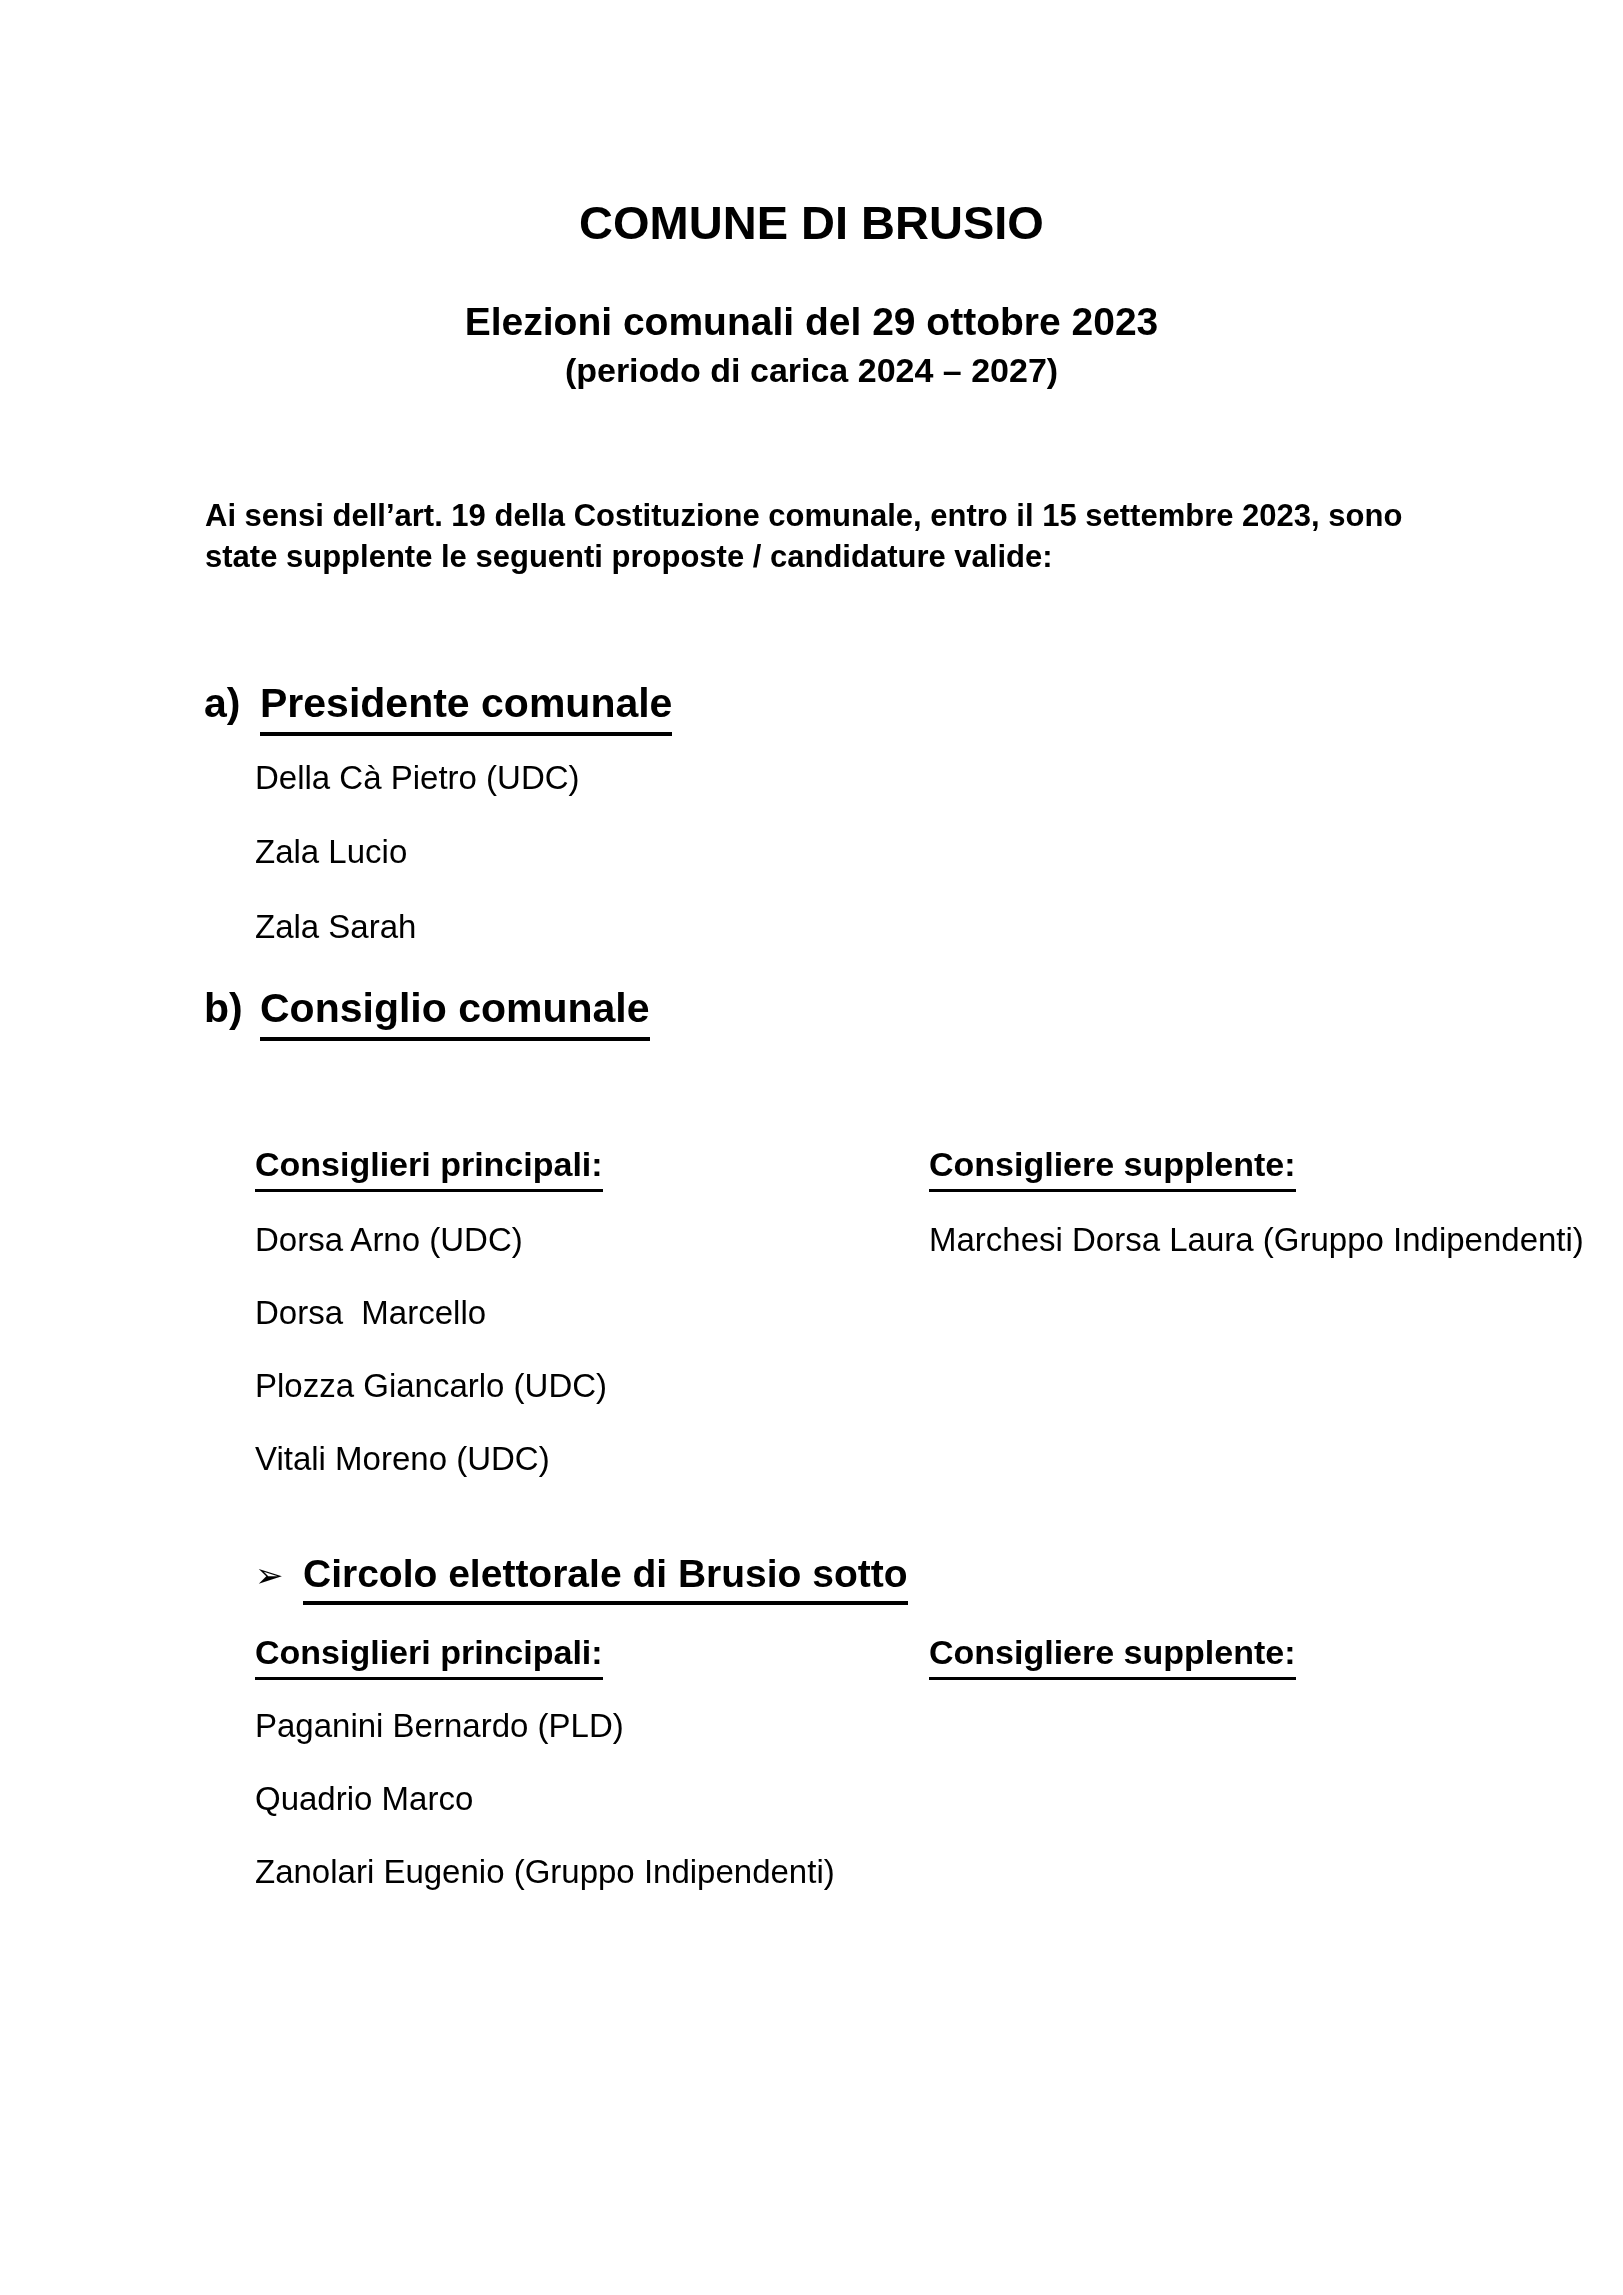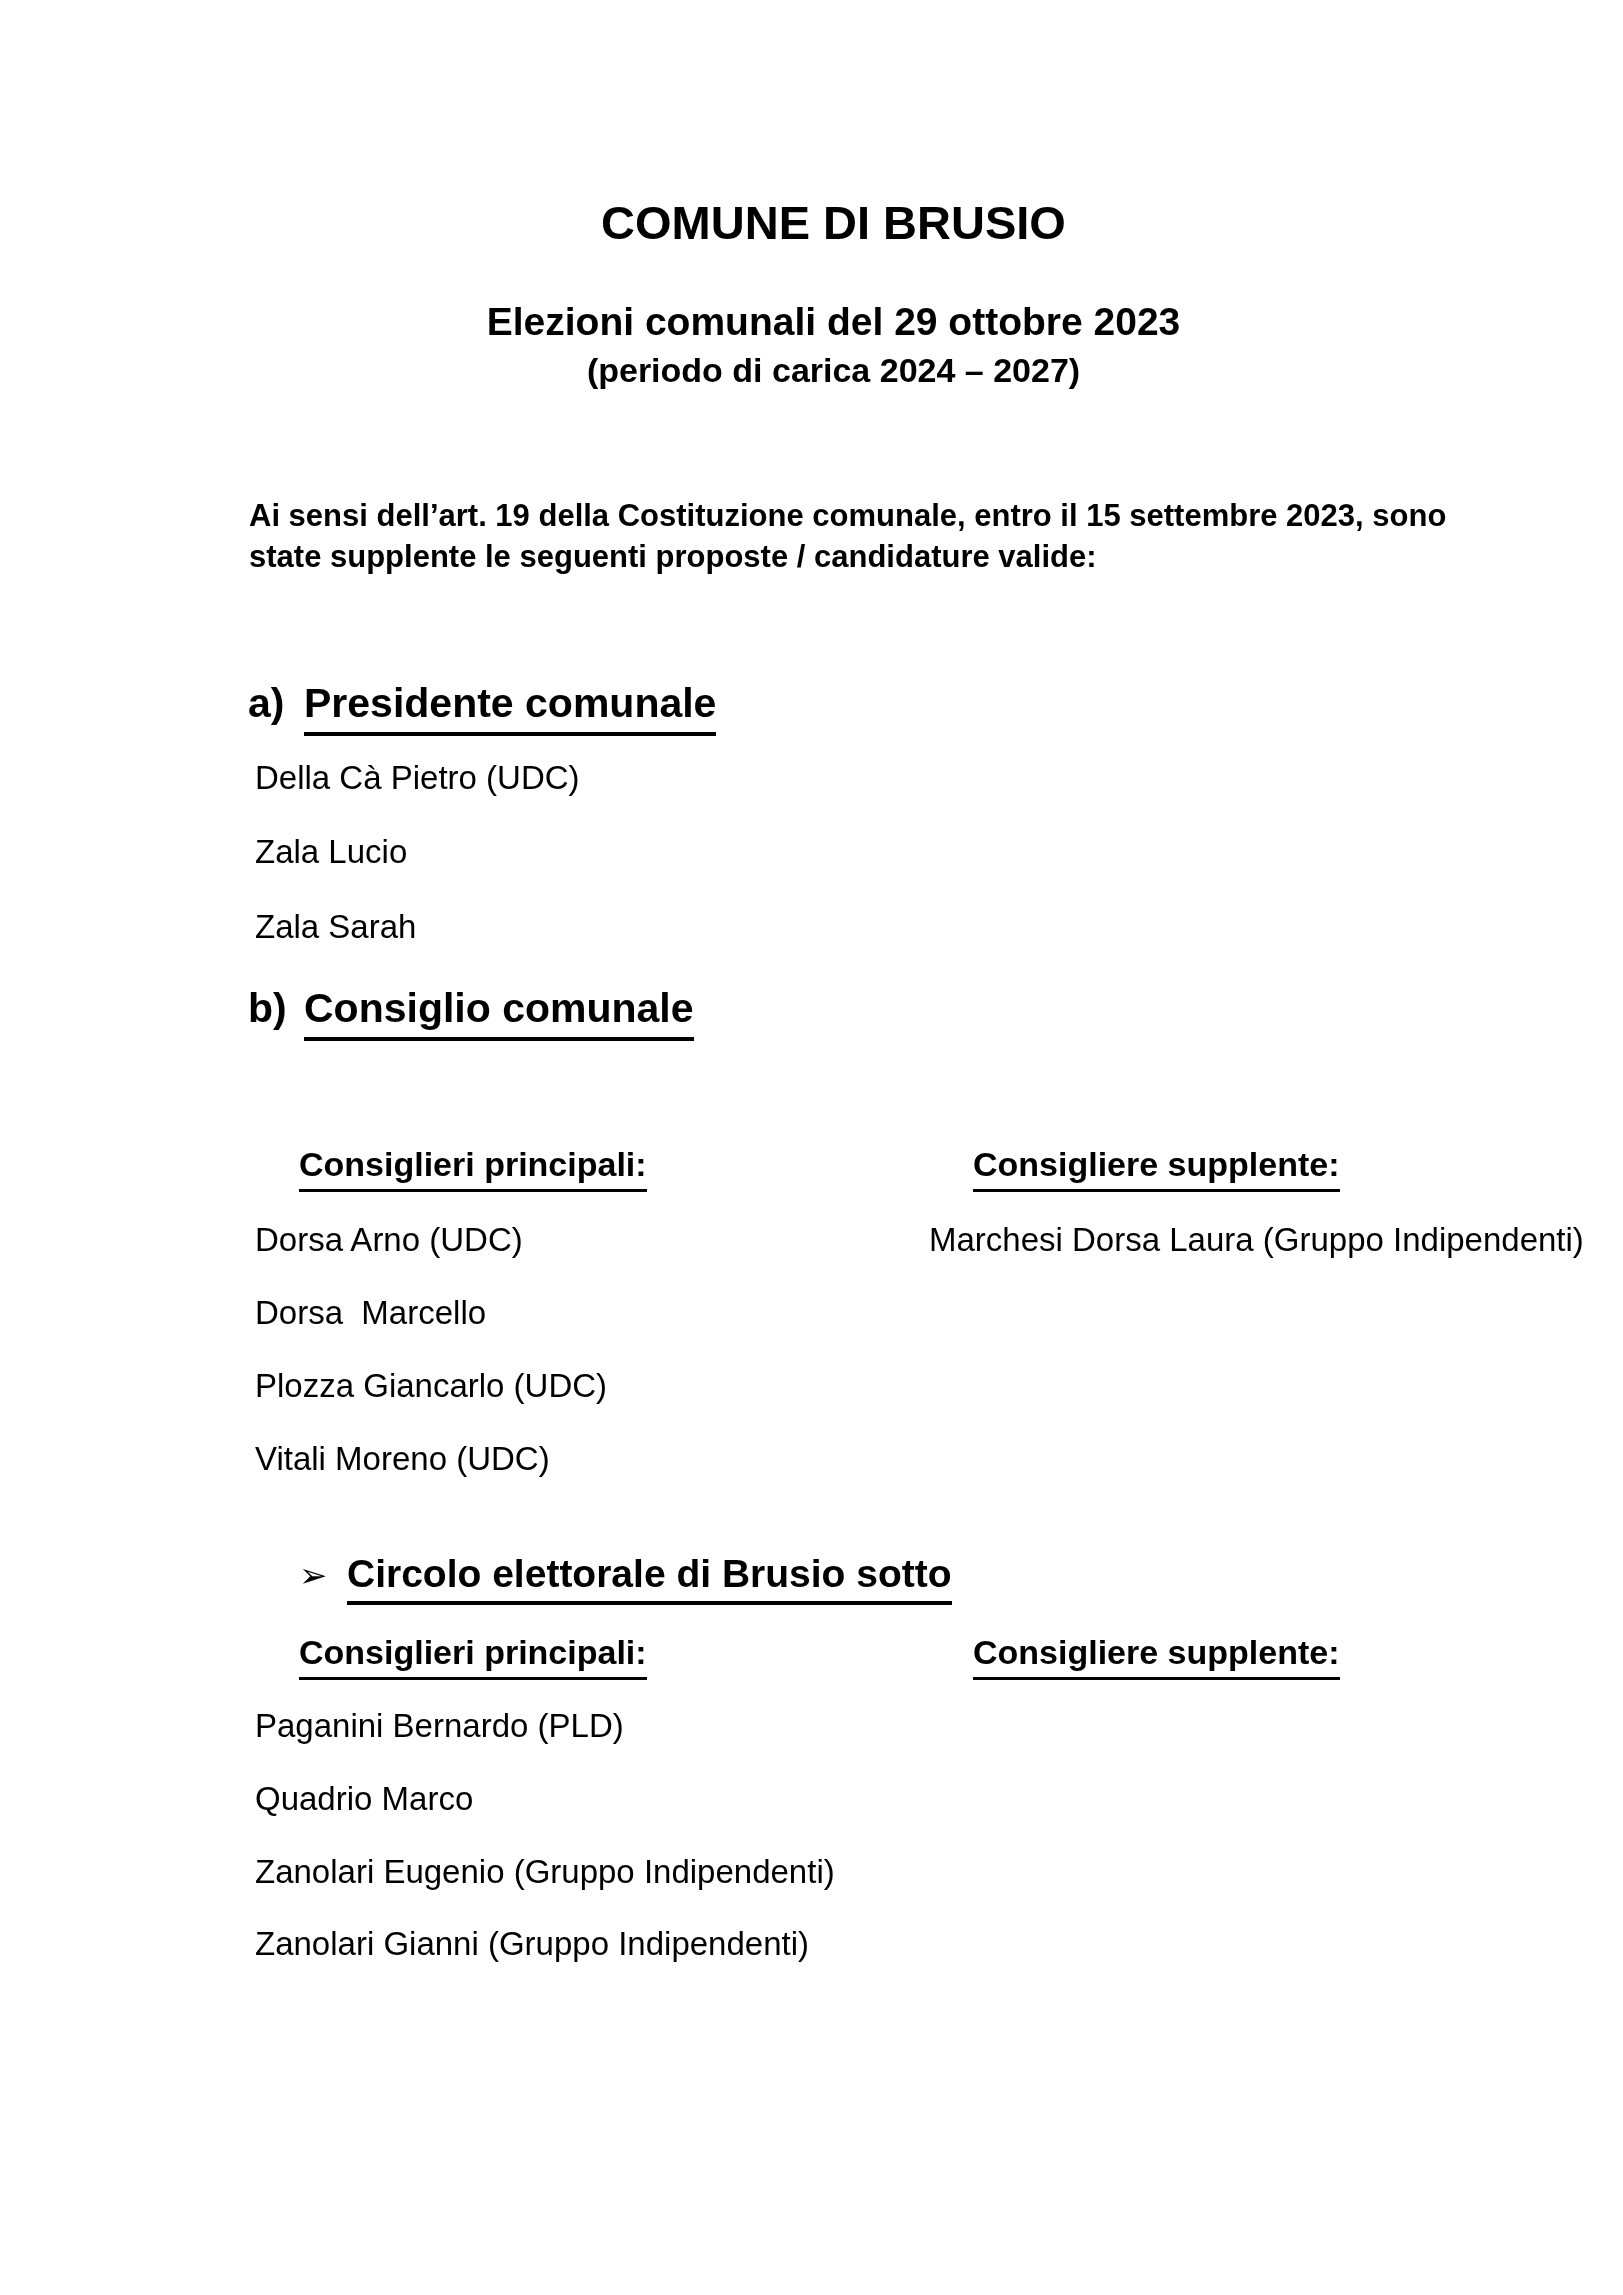--- a/index.html
+++ b/index.html
@@ -7,21 +7,21 @@
     position: relative;
     width: 1623px;
     height: 2295px;
     background: #ffffff;
     color: #000000;
     font-family: "Liberation Sans", sans-serif;
     overflow: hidden;
   }
   .abs { position: absolute; white-space: nowrap; line-height: 1.15; }
   .center { left: 0; right: 0; text-align: center; }
-  .b { font-weight: bold; margin-left: 44px; }
+  .b { font-weight: bold; }
   .title   { font-size: 47px; }
   .sub1    { font-size: 39px; }
   .sub2    { font-size: 34px; }
   .para    { font-size: 31px; }
   .h1      { font-size: 41px; }
   .circle  { font-size: 39px; }
   .colhead { font-size: 34px; }
   .name    { font-size: 33px; }
   .u-big  { border-bottom: 4.6px solid #000; padding-bottom: 6px; }
   .u-mid  { border-bottom: 3.9px solid #000; padding-bottom: 6px; }
@@ -75,16 +75,15 @@
   <div class="abs colhead b" style="left:255px; top:1633px;">
     <span class="u-mid">Consiglieri principali:</span>
   </div>
   <div class="abs colhead b" style="left:929px; top:1633px;">
     <span class="u-mid">Consigliere supplente:</span>
   </div>
 
   <div class="abs name" style="left:255px; top:1707px;">Paganini Bernardo (PLD)</div>
   <div class="abs name" style="left:255px; top:1780px;">Quadrio Marco</div>
   <div class="abs name" style="left:255px; top:1853px;">Zanolari Eugenio (Gruppo Indipendenti)</div>
-  <div class="abs name" style="left:255px; top:1925px;">Zanolari Gianni (Gruppo Indipendenti)</div>
 
 </div>
 
 
 </body></html>

